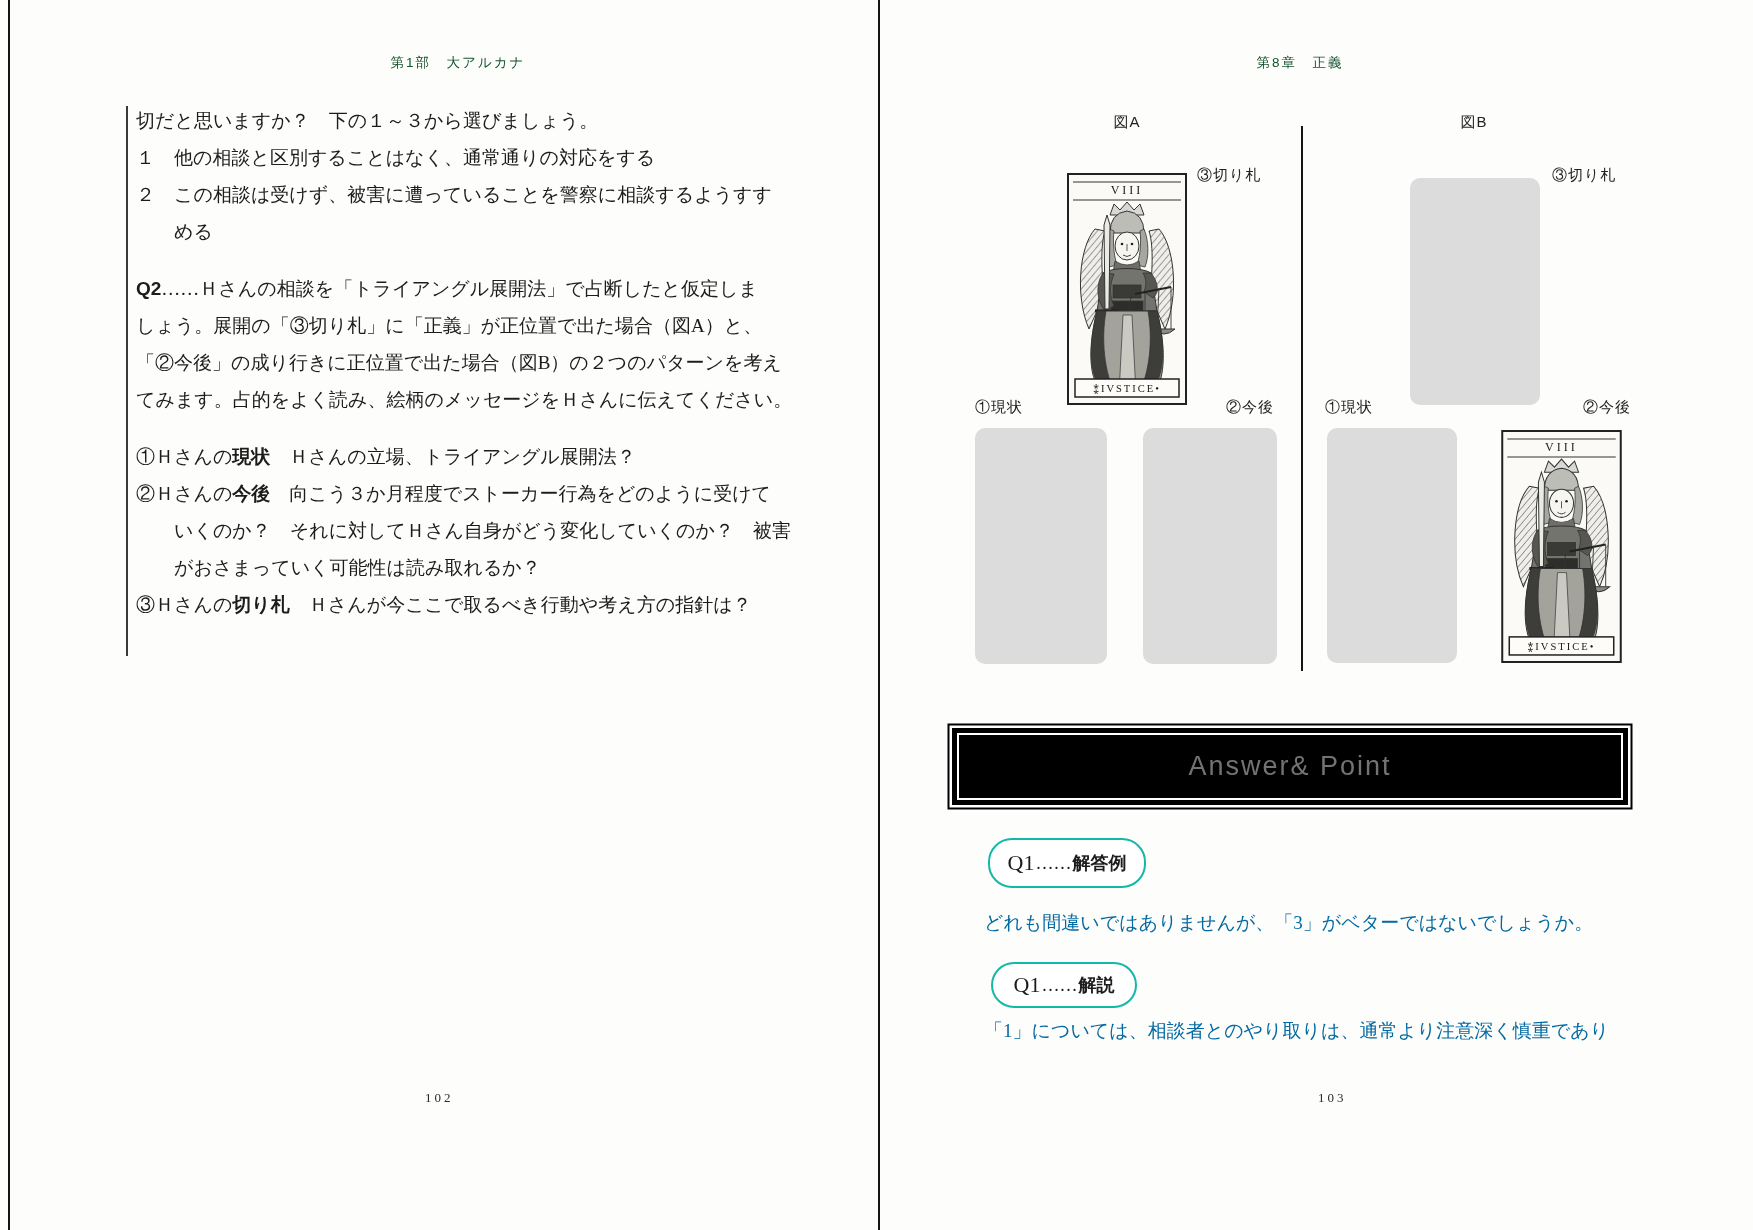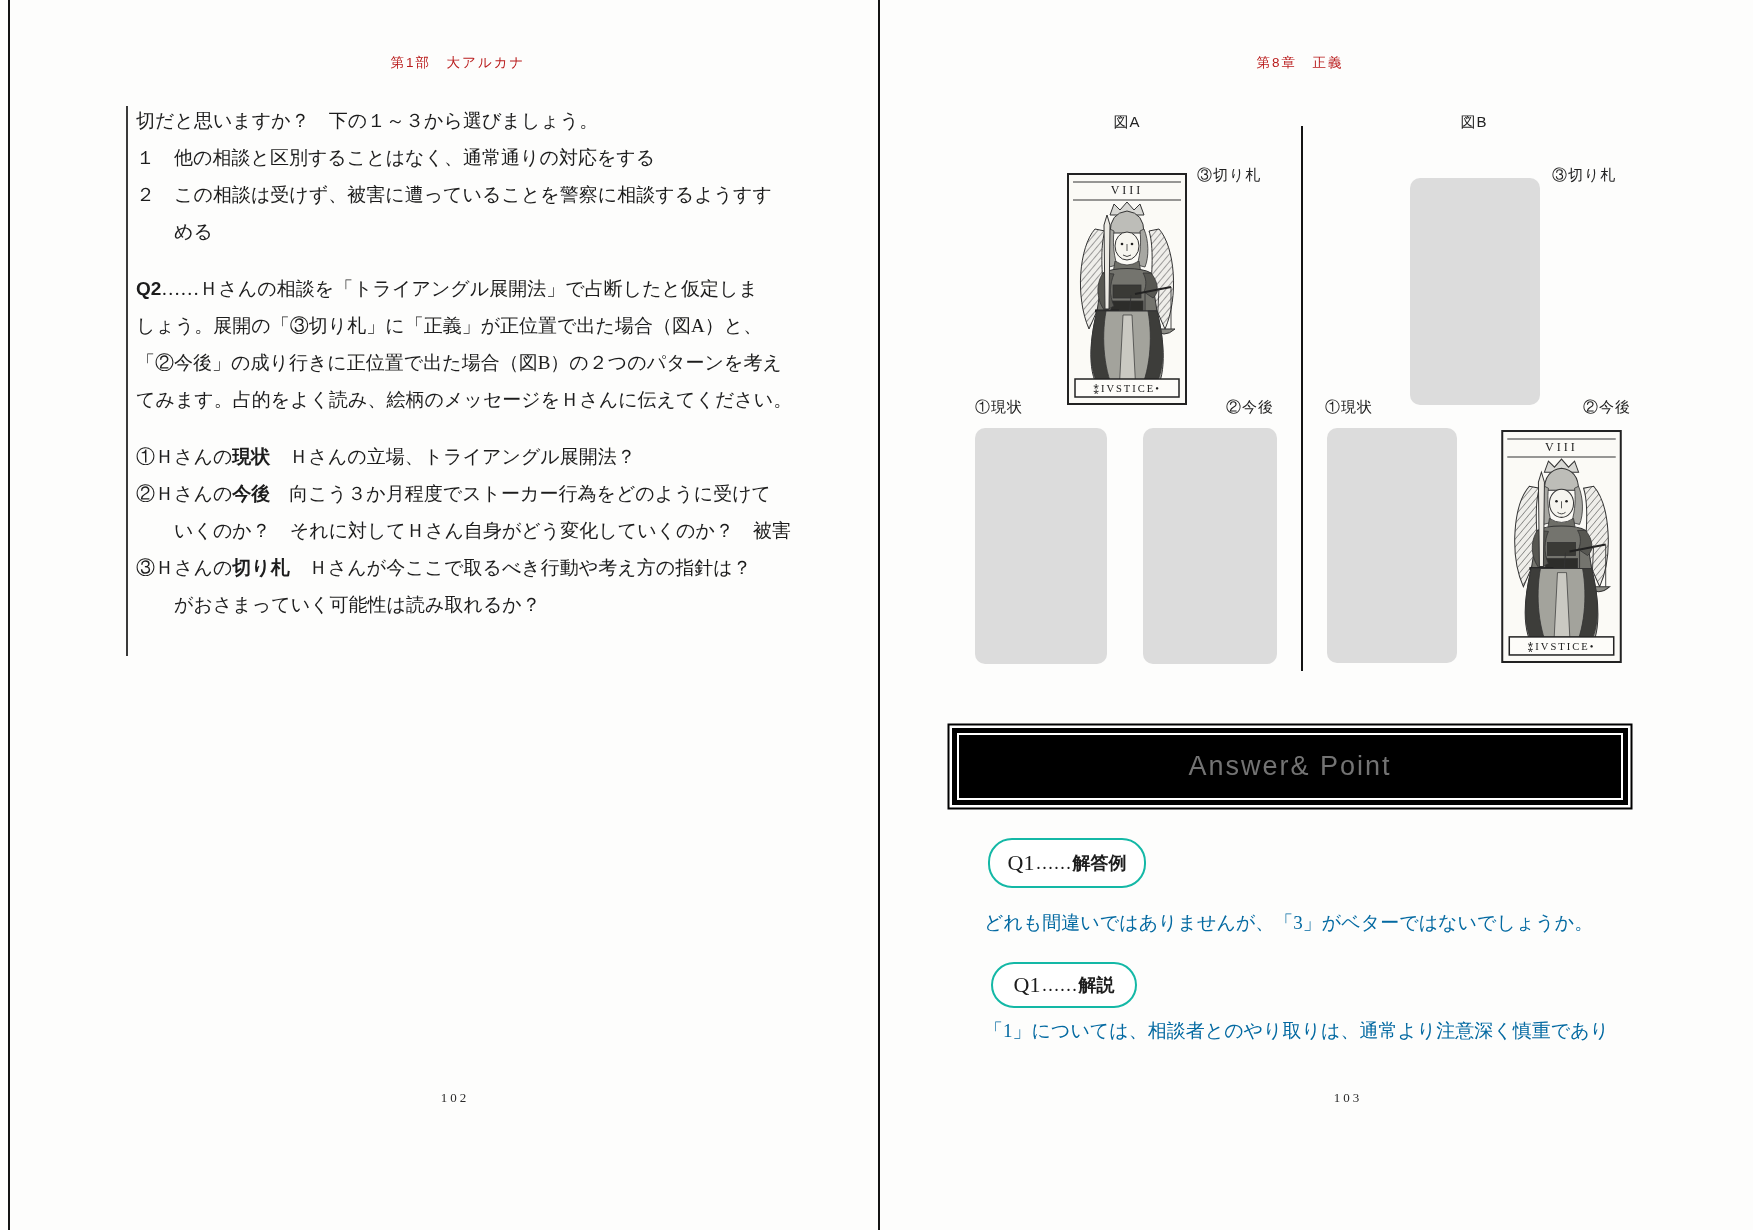--- a/index.html
+++ b/index.html
@@ -10,28 +10,28 @@
     font-family:"Liberation Serif",serif;
     color:#1c1c1c;
     overflow:hidden;
   }
   .vline{position:absolute;top:0;height:1230px;background:#141414;}
   #edge-line{left:8px;width:2px;}
   #gutter-line{left:878px;width:2px;}
 
   .running-head{
     position:absolute;top:54px;width:340px;
-    text-align:center;font-size:13.5px;letter-spacing:2px;color:#b91c1c;
+    text-align:center;font-size:13.5px;letter-spacing:2px;color:#14532d;
     font-family:"Liberation Sans",sans-serif;
   }
   #head-left{left:288px;}
   #head-right{left:1130px;}
 
   .page-number{
-    position:absolute;top:1090px;width:60px;text-align:center;
+    position:absolute;top:1090px;width:60px;text-align:left;
     font-size:13px;letter-spacing:3px;color:#2a2a2a;
   }
   #pagenum-left{left:425px;}
   #pagenum-right{left:1318px;}
 
   
   #question-block{
     position:absolute;left:136px;top:102px;width:625px;
     font-size:19px;line-height:37px;
   }
@@ -172,22 +172,22 @@
   <div class="ln"><span>１　他の相談と区別することはなく、通常通りの対応をする</span><span class="b"></span><span></span></div>
   <div class="ln"><span>２　この相談は受けず、被害に遭っていることを警察に相談するようすす</span><span class="b"></span><span></span></div>
   <div class="ln ind"><span>める</span><span class="b"></span><span></span></div>
   <div class="ln gap"><span></span><span class="b">Q2</span><span>……Ｈさんの相談を「トライアングル展開法」で占断したと仮定しま</span></div>
   <div class="ln"><span>しょう。展開の「③切り札」に「正義」が正位置で出た場合（図A）と、</span><span class="b"></span><span></span></div>
   <div class="ln"><span>「②今後」の成り行きに正位置で出た場合（図B）の２つのパターンを考え</span><span class="b"></span><span></span></div>
   <div class="ln"><span>てみます。占的をよく読み、絵柄のメッセージをＨさんに伝えてください。</span><span class="b"></span><span></span></div>
   <div class="ln gap"><span>①Ｈさんの</span><span class="b">現状</span><span>　Ｈさんの立場、トライアングル展開法？</span></div>
   <div class="ln"><span>②Ｈさんの</span><span class="b">今後</span><span>　向こう３か月程度でストーカー行為をどのように受けて</span></div>
   <div class="ln ind"><span>いくのか？　それに対してＨさん自身がどう変化していくのか？　被害</span><span class="b"></span><span></span></div>
+  <div class="ln ind"><span>がおさまっていく可能性は読み取れるか？</span><span class="b"></span><span></span></div>
   <div class="ln"><span>③Ｈさんの</span><span class="b">切り札</span><span>　Ｈさんが今ここで取るべき行動や考え方の指針は？</span></div>
-  <div class="ln ind"><span>がおさまっていく可能性は読み取れるか？</span><span class="b"></span><span></span></div>
 </div>
 
 <div class="page-number" id="pagenum-left">102</div>
 
 <div class="running-head" id="head-right">第8章　正義</div>
 
 <div class="fig-label" id="fig-a-label">図A</div>
 <div class="fig-label" id="fig-b-label">図B</div>
 <div id="fig-divider"></div>
 

